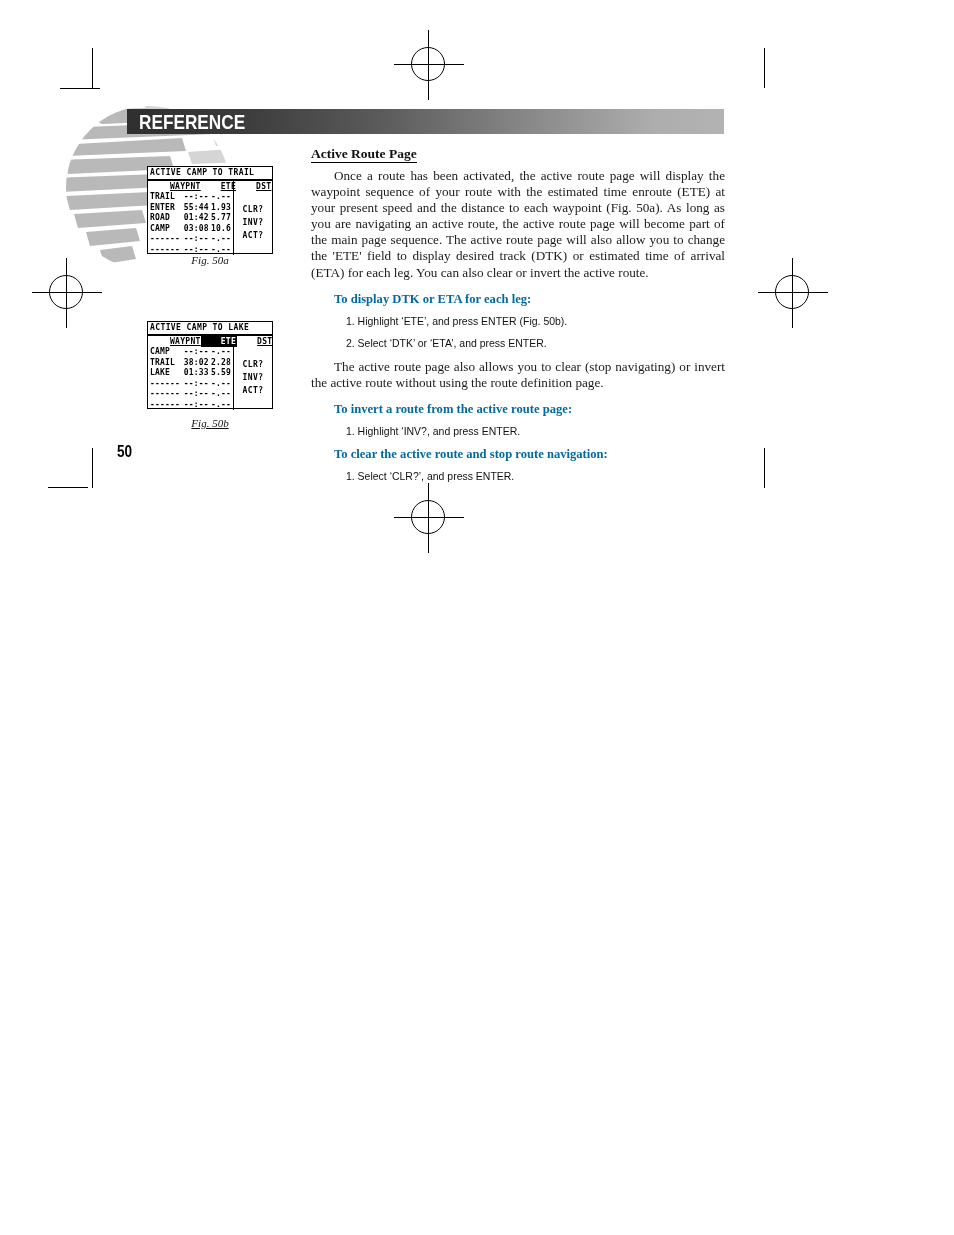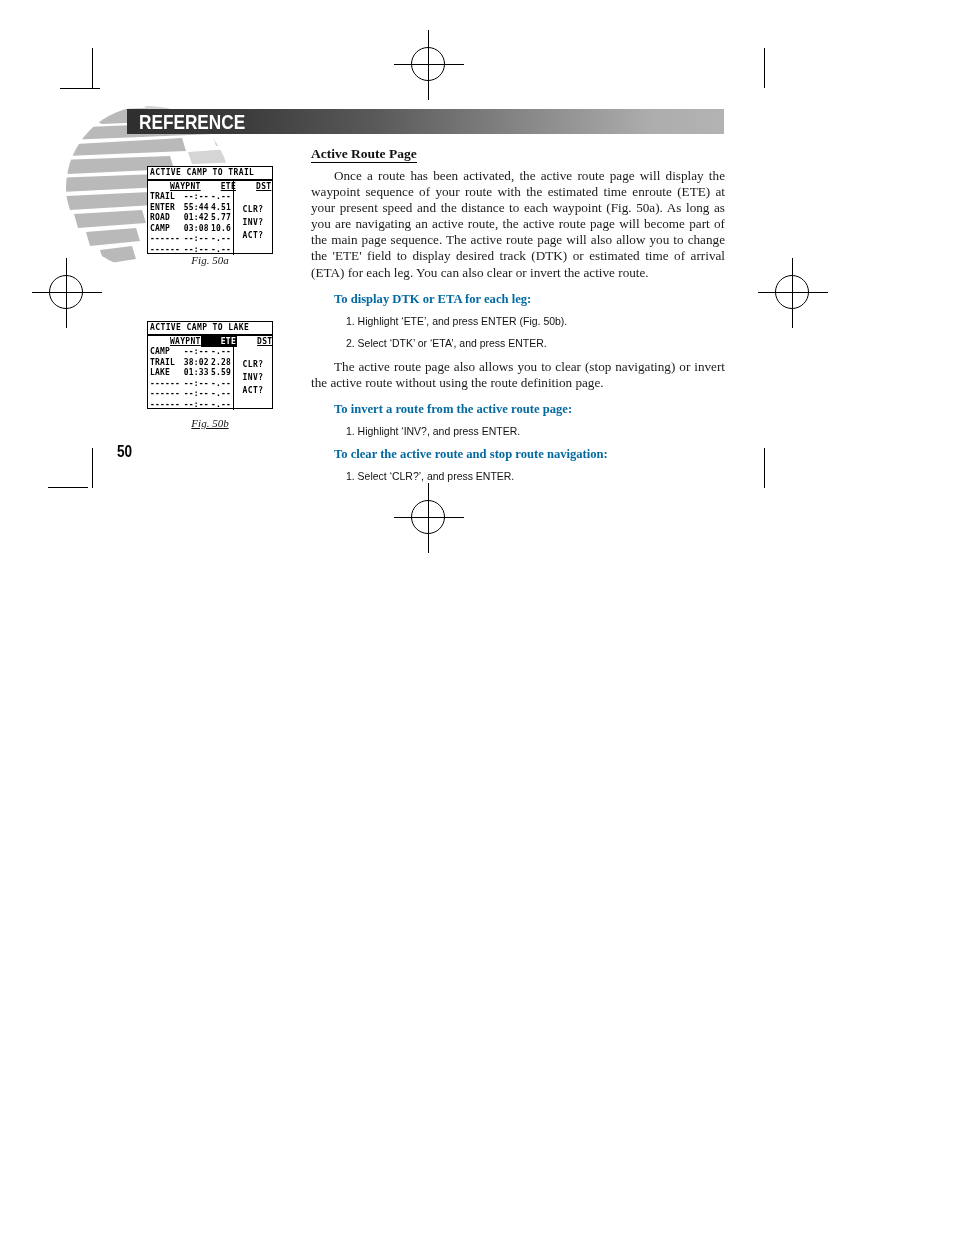--- a/index.html
+++ b/index.html
@@ -309,21 +309,21 @@
         <span class="col-dst">DST</span>
       </div>
       <div class="lcd-row">
         <span class="col-wpt">TRAIL</span>
         <span class="col-ete">--:--</span>
         <span class="col-dst">-.--</span>
       </div>
       <div class="lcd-row">
         <span class="col-wpt">ENTER</span>
         <span class="col-ete">55:44</span>
-        <span class="col-dst">4.51</span>
+        <span class="col-dst">1.93</span>
       </div>
       <div class="lcd-row">
         <span class="col-wpt">ROAD</span>
         <span class="col-ete">01:42</span>
         <span class="col-dst">5.77</span>
       </div>
       <div class="lcd-row">
         <span class="col-wpt">CAMP</span>
         <span class="col-ete">03:08</span>
         <span class="col-dst">10.6</span>

